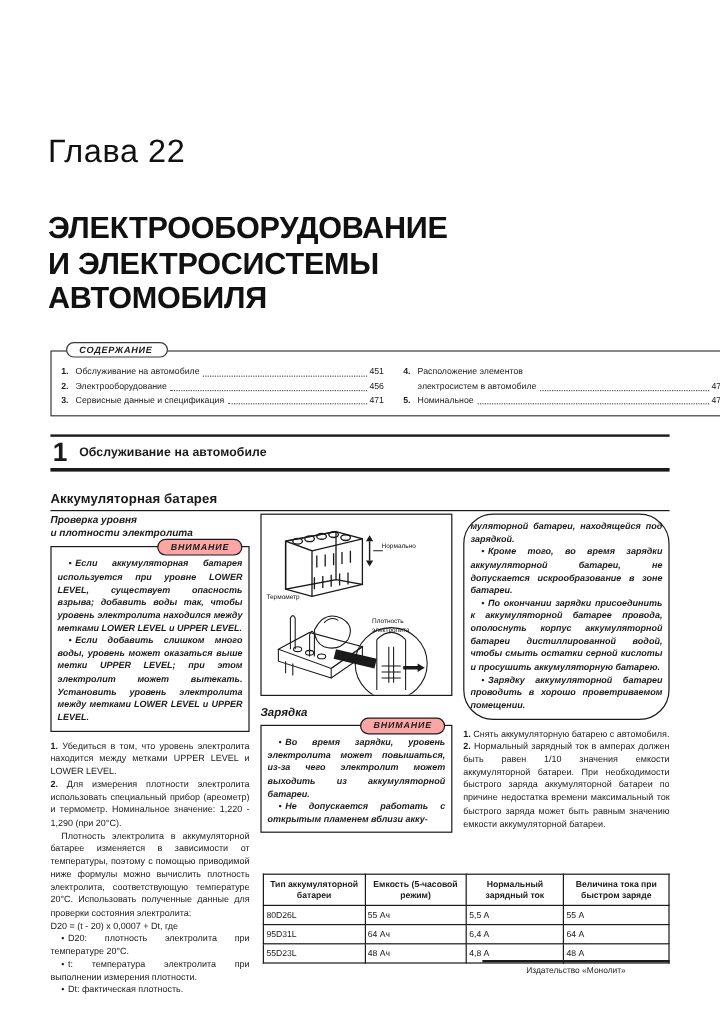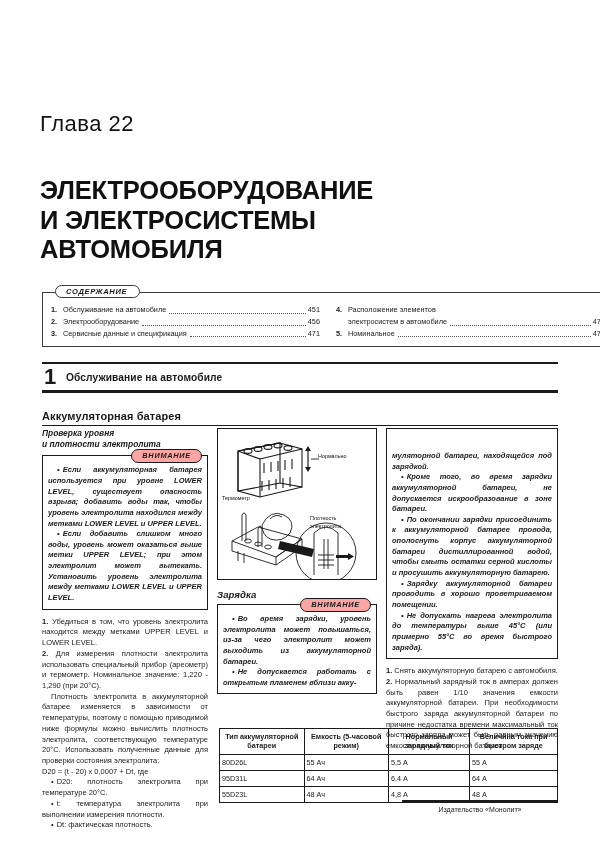--- a/index.html
+++ b/index.html
@@ -24,21 +24,21 @@
     height: 849px;
     box-sizing: border-box;
     padding: 0 36px;
   }
 
   
   .chapter-num {
     position: absolute;
     left: 40px;
     top: 113px;
-    font-size: 22px;
+    font-size: 27px;
     font-weight: 400;
     letter-spacing: 0.5px;
     color: #111;
     line-height: 1;
   }
   .chapter-title {
     position: absolute;
     left: 40px;
     top: 176px;
     width: 480px;
@@ -457,26 +457,25 @@
       <div class="sub-title-plain">Зарядка</div>
 
       <div class="warn">
         <div class="warn-tab">ВНИМАНИЕ</div>
         <p><span class="bullet">•</span><span>Во время зарядки, уровень электролита может повышаться, из-за чего электролит может выходить из аккумуляторной батареи.</span></p>
         <p><span class="bullet">•</span><span>Не допускается работать с открытым пламенем вблизи акку-</span></p>
       </div>
     </div>
 
     <div class="col col-right">
-      <div class="warn" style="padding-top:22px;">
+      <div class="warn" style="padding-top:5px;border-radius:25px;">
         <p style="text-indent:0;">муляторной батареи, находящейся под зарядкой.</p>
         <p><span class="bullet">•</span><span>Кроме того, во время зарядки аккумуляторной батареи, не допускается искрообразование в зоне батареи.</span></p>
         <p><span class="bullet">•</span><span>По окончании зарядки присоединить к аккумуляторной батарее провода, ополоснуть корпус аккумуляторной батареи дистиллированной водой, чтобы смыть остатки серной кислоты и просушить аккумуляторную батарею.</span></p>
         <p><span class="bullet">•</span><span>Зарядку аккумуляторной батареи проводить в хорошо проветриваемом помещении.</span></p>
-        <p><span class="bullet">•</span><span>Не допускать нагрева электролита до температуры выше 45°С (или примерно 55°С во время быстрого заряда).</span></p>
       </div>
 
       <p class="body-p" style="margin-top:6px;"><span class="num">1.</span>&nbsp;<span>Снять аккумуляторную батарею с автомобиля.</span></p>
       <p class="body-p"><span class="num">2.</span>&nbsp;<span>Нормальный зарядный ток в амперах должен быть равен 1/10 значения емкости аккумуляторной батареи. При необходимости быстрого заряда аккумуляторной батареи по причине недостатка времени максимальный ток быстрого заряда может быть равным значению емкости аккумуляторной батареи.</span></p>
     </div>
 
   </div>
 
   <table class="spec-table">
     <thead>

